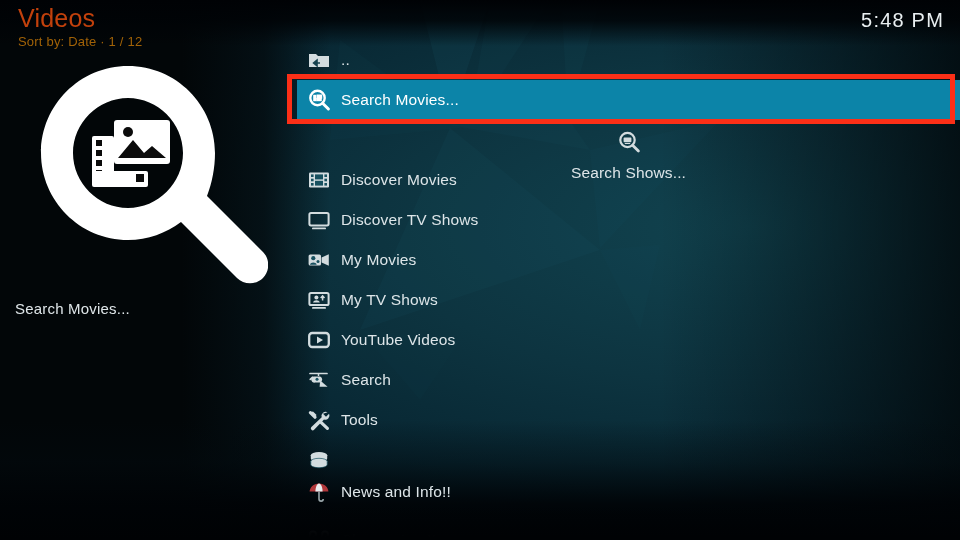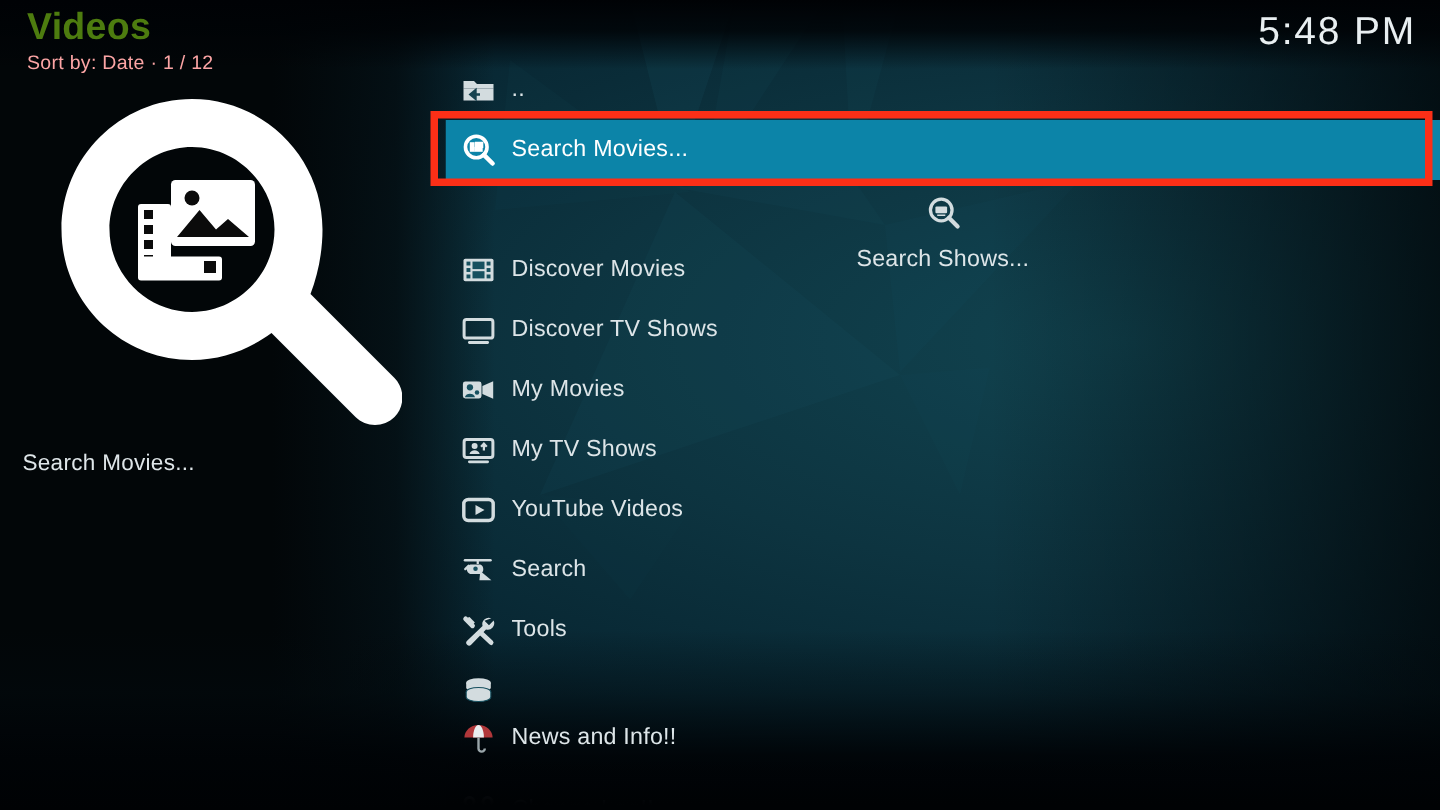--- a/index.html
+++ b/index.html
@@ -32,29 +32,29 @@
   }
   .bg-right-dark{
     position:absolute; right:0; top:0; width:300px; height:540px;
     background:linear-gradient(to right, rgba(0,0,0,0) 0%, rgba(0,4,7,0.45) 60%, rgba(0,3,5,0.75) 100%);
   }
   .shard{ position:absolute; opacity:.30; }
 
   
   .header{ position:absolute; left:18px; top:4px; }
   .header h1{
-    font-size:25px; font-weight:700; line-height:28px;
-    color:#4d7c0f; letter-spacing:.2px;
+    font-size:25px; font-weight:400; line-height:28px;
+    color:#c2410c; letter-spacing:.2px;
   }
   .header .sub{
-    font-size:13px; color:#fca5a5; line-height:18px; margin-top:1px; letter-spacing:.2px;
+    font-size:13px; color:#a16207; line-height:18px; margin-top:1px; letter-spacing:.2px;
   }
   .clock{
     position:absolute; right:16px; top:2px;
-    font-size:26px; font-weight:300; letter-spacing:1.2px; color:#e9eff1; line-height:36px;
+    font-size:20px; font-weight:300; letter-spacing:1.2px; color:#e9eff1; line-height:36px;
   }
 
   
   .preview-icon{
     position:absolute; left:32px; top:58px; width:236px; height:232px;
   }
   .preview-label{
     position:absolute; left:15px; top:300px;
     font-size:15px; color:#dfe6e9; letter-spacing:.2px;
   }

